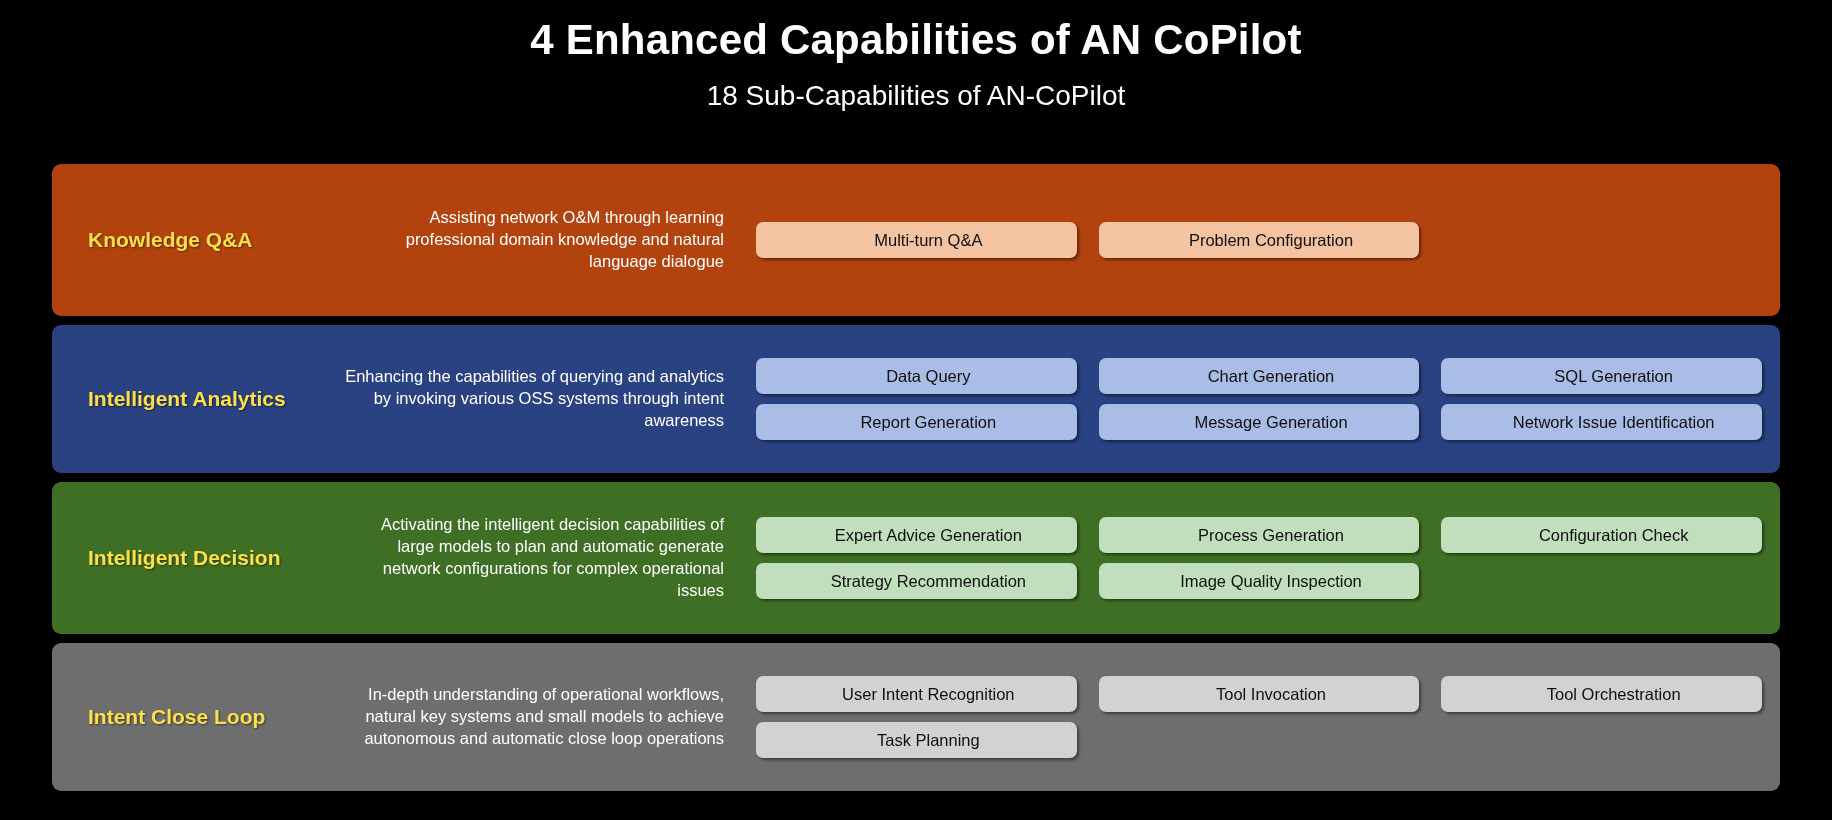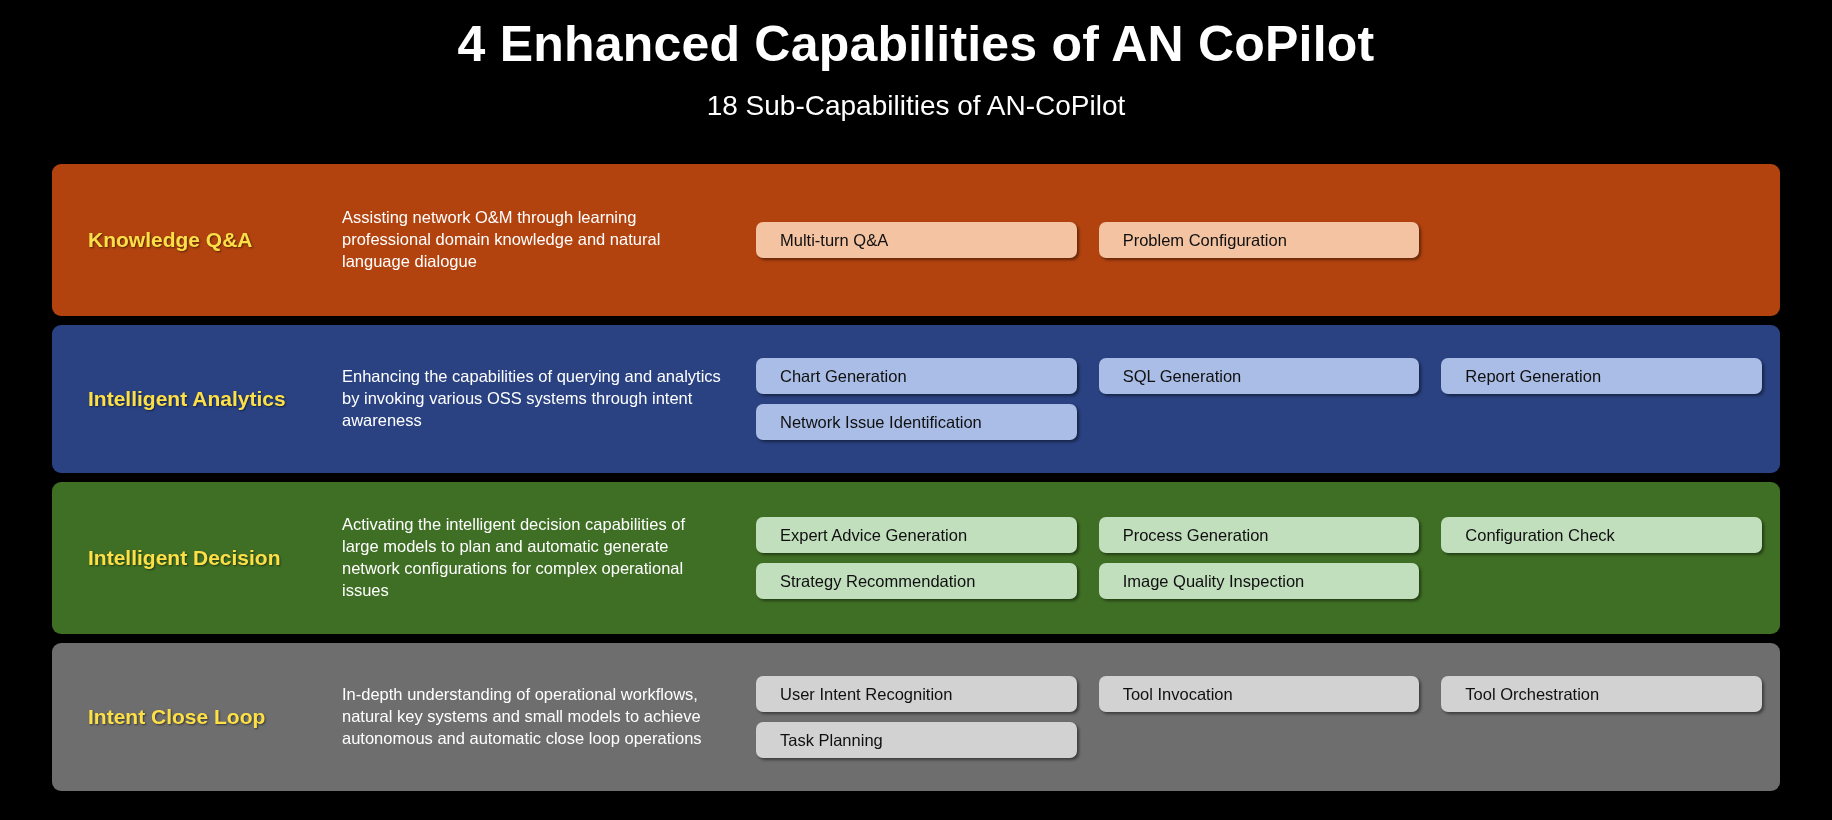--- a/index.html
+++ b/index.html
@@ -20,21 +20,21 @@
     width: 1832px;
     height: 820px;
     background: #000000;
     box-sizing: border-box;
   }
 
   
   .title {
     text-align: center;
     color: #ffffff;
-    font-size: 50px;
+    font-size: 42px;
     font-weight: bold;
     letter-spacing: 0.2px;
     padding-top: 16px;
     line-height: 1.15;
     text-shadow: 1px 1px 2px rgba(0,0,0,0.6);
   }
   .subtitle {
     text-align: center;
     color: #ffffff;
     font-size: 28px;
@@ -74,34 +74,35 @@
     box-sizing: border-box;
     text-shadow: 1px 1px 2px rgba(0,0,0,0.5);
   }
   .band-desc {
     flex: 0 0 400px;
     color: #ffffff;
     font-size: 16.5px;
     line-height: 1.32;
     box-sizing: border-box;
     padding-right: 18px;
+    text-align: right;
   }
   .band-pills {
     flex: 1 1 auto;
     display: grid;
     grid-template-columns: repeat(3, 1fr);
     gap: 10px 22px;
     box-sizing: border-box;
     padding-left: 14px;
   }
   .pill {
     height: 36px;
     line-height: 36px;
     border-radius: 7px;
-    text-align: left;
+    text-align: center;
     color: #101010;
     font-size: 16.5px;
     box-shadow: 2px 2px 3px rgba(0,0,0,0.45);
     white-space: nowrap;
     overflow: hidden;
     text-overflow: ellipsis;
     padding-left: 24px;
   }
   .pill-r1 { background: #f4c3a1; }
   .pill-r2 { background: #a9bde6; }
@@ -128,23 +129,25 @@
       <div class="band-pills">
         <div class="pill pill-r1">Multi-turn Q&amp;A</div>
         <div class="pill pill-r1">Problem Configuration</div>
       </div>
     </div>
 
     <div class="band band-r2">
       <div class="band-label">Intelligent Analytics</div>
       <div class="band-desc">Enhancing the capabilities of querying and analytics by invoking various OSS systems through intent awareness</div>
       <div class="band-pills">
+        <div class="pill pill-r2">Data Query</div>
         <div class="pill pill-r2">Chart Generation</div>
         <div class="pill pill-r2">SQL Generation</div>
         <div class="pill pill-r2">Report Generation</div>
+        <div class="pill pill-r2">Message Generation</div>
         <div class="pill pill-r2">Network Issue Identification</div>
       </div>
     </div>
 
     <div class="band band-r3">
       <div class="band-label">Intelligent Decision</div>
       <div class="band-desc">Activating the intelligent decision capabilities of large models to plan and automatic generate network configurations for complex operational issues</div>
       <div class="band-pills">
         <div class="pill pill-r3">Expert Advice Generation</div>
         <div class="pill pill-r3">Process Generation</div>

